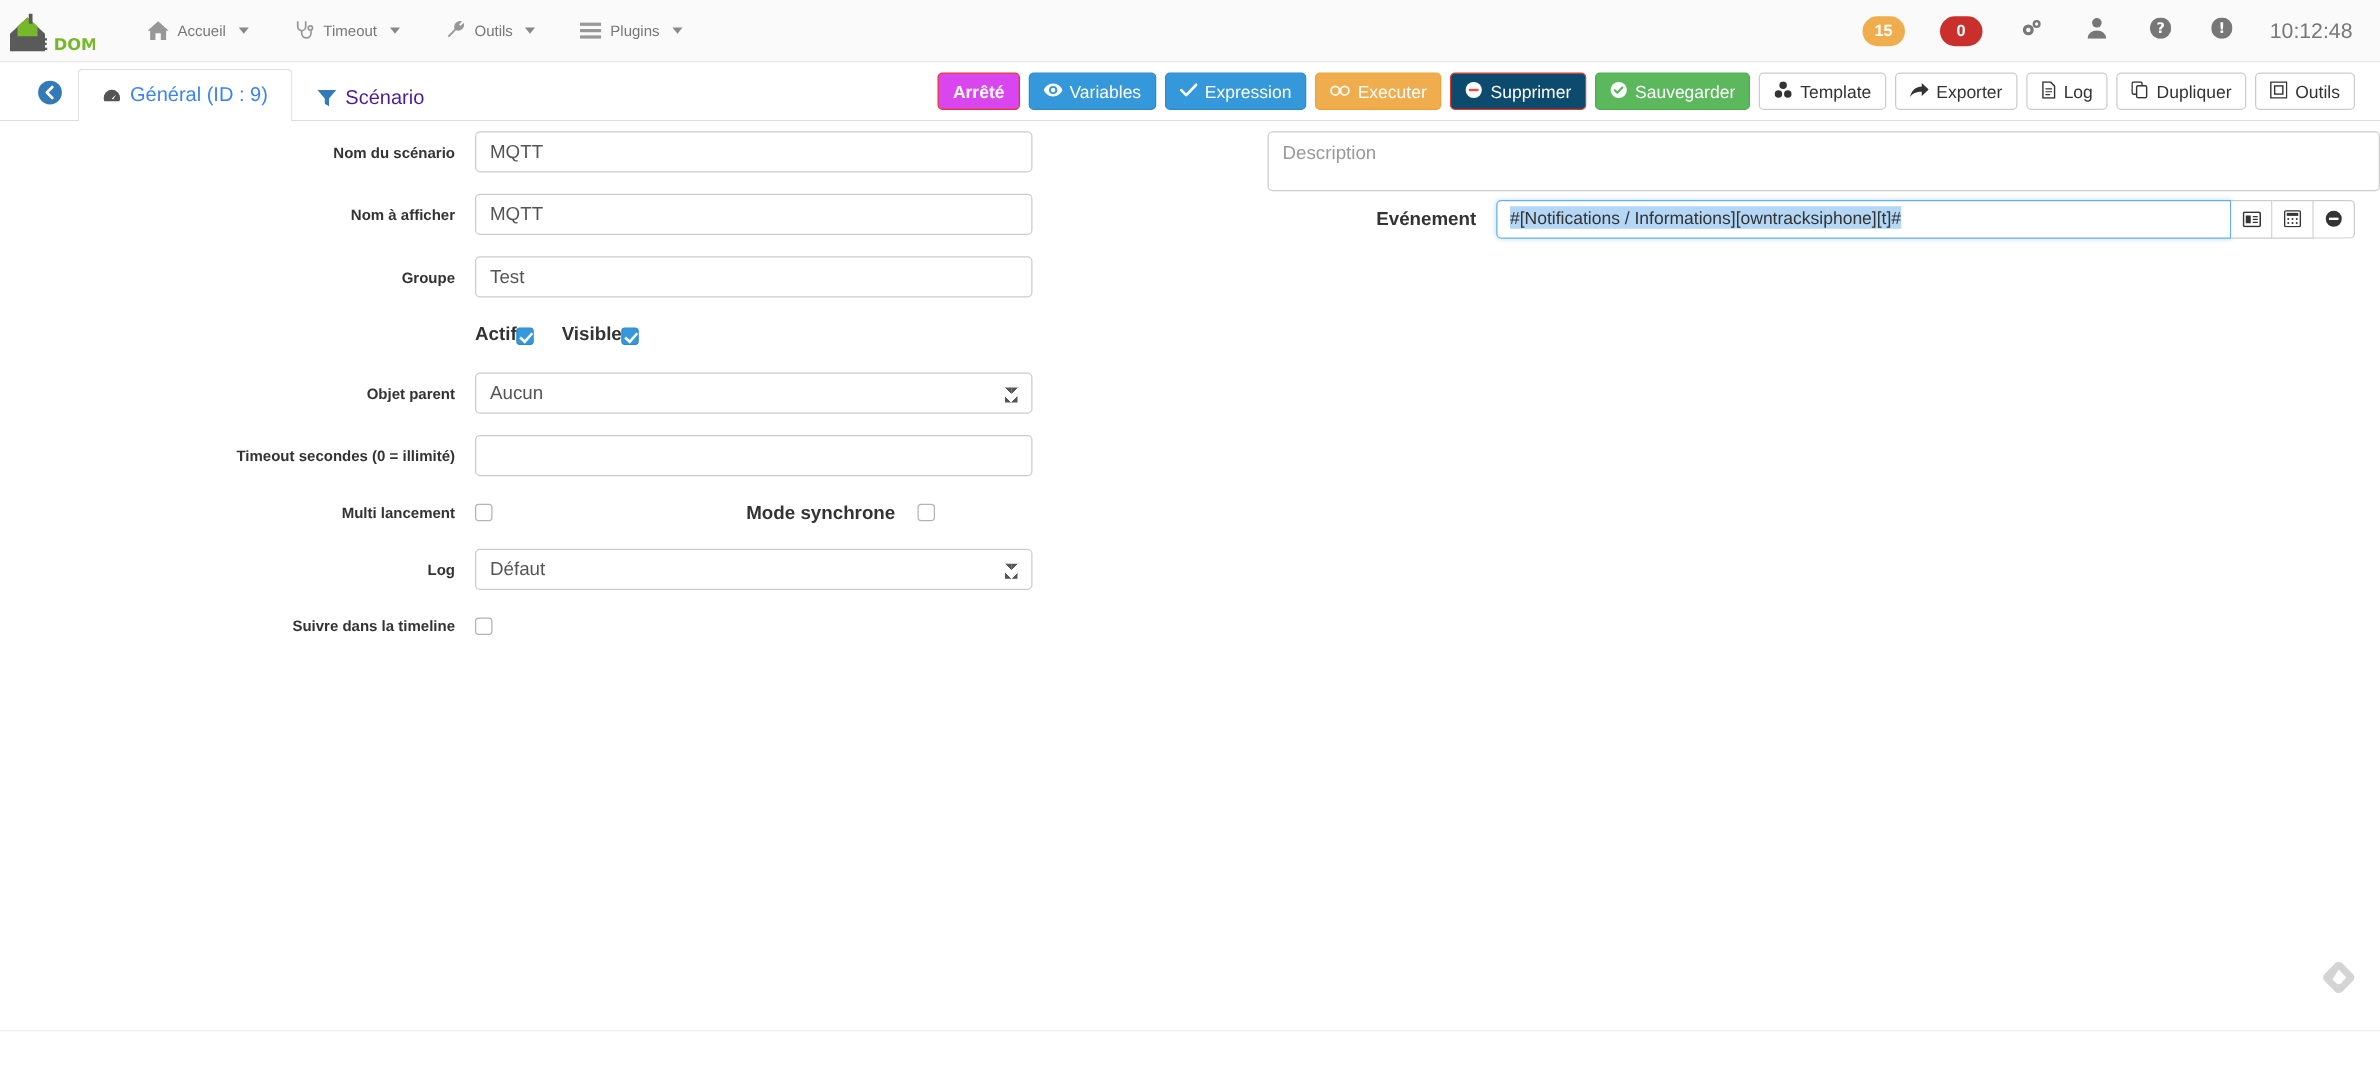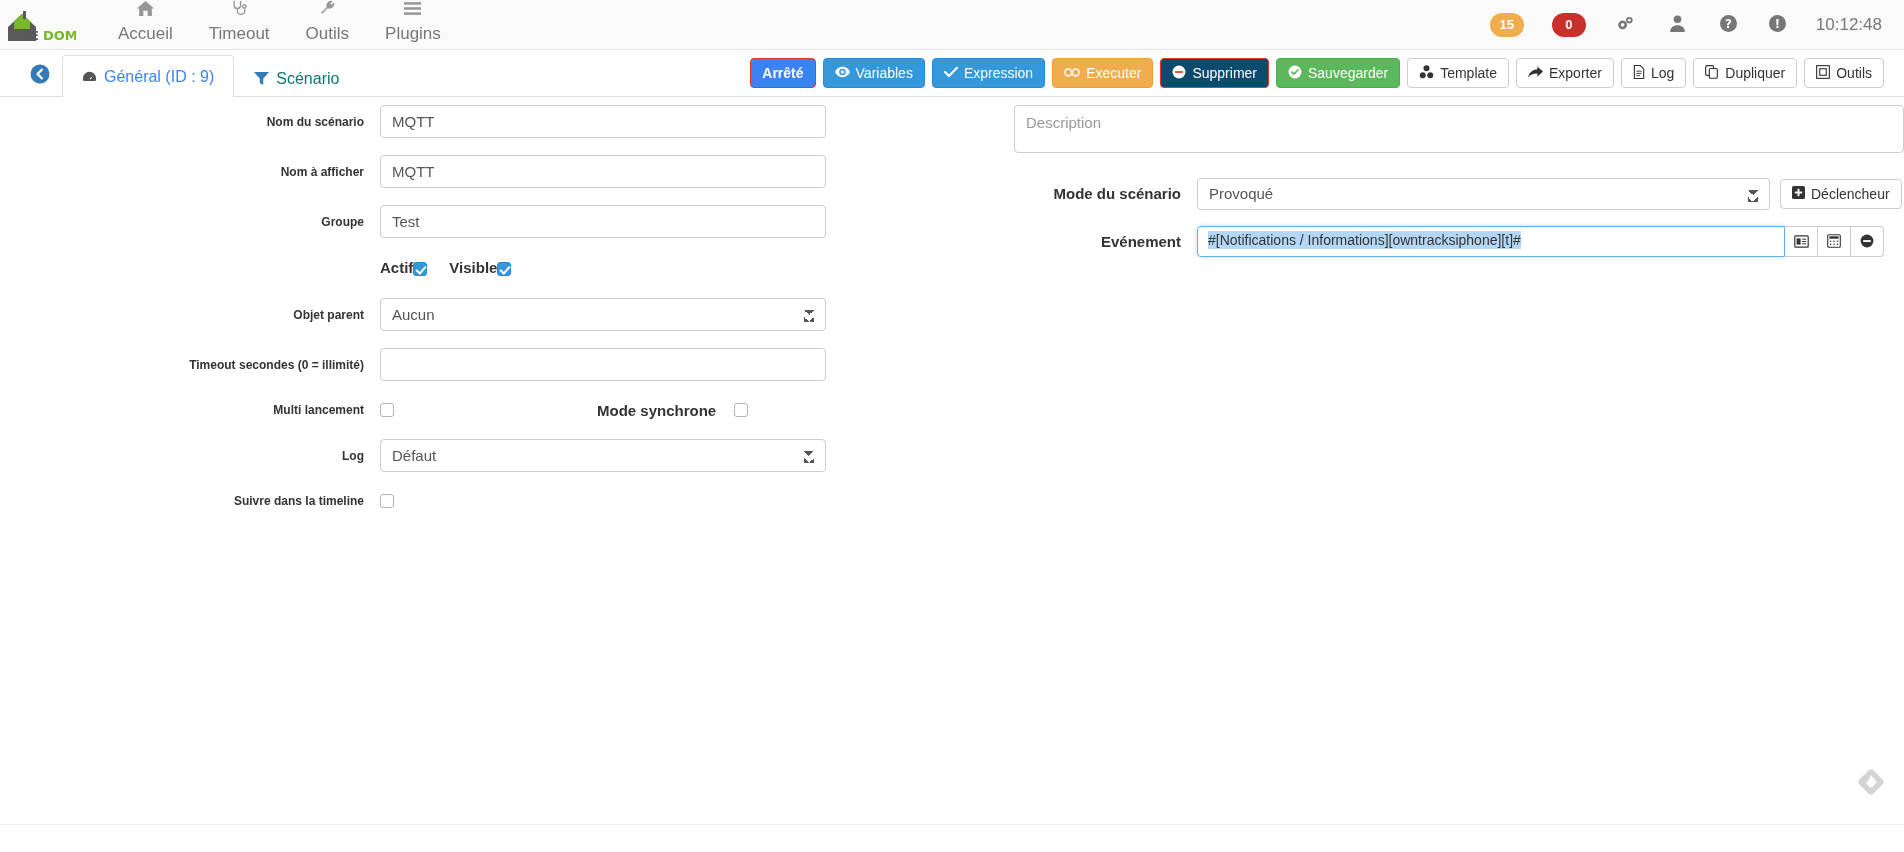--- a/index.html
+++ b/index.html
@@ -24,23 +24,22 @@
   .brand {
     width: 78px; height: 50px;
     display: flex; align-items: center; justify-content: center;
     position: relative;
   }
   .brand svg { display: block; }
   .nav-items { display: flex; align-items: center; margin-left: 22px; }
   .nav-item {
     display: flex; align-items: center; gap: 7px;
     padding: 0 18px; height: 50px;
-    color: #777777; font-size: 17px; cursor: pointer;
+    color: #777777; font-size: 12px; cursor: pointer;
     white-space: nowrap;
-    flex-direction: column;
   }
   .nav-item .caret {
     width: 0; height: 0; margin-left: 3px;
     border-left: 4.5px solid transparent;
     border-right: 4.5px solid transparent;
     border-top: 5px solid #888;
   }
   .nav-icon { width: 17px; height: 17px; display: inline-block; opacity: .75; }
   .nav-right {
     margin-left: auto; display: flex; align-items: center;
@@ -71,21 +70,21 @@
     border-bottom: 1px solid #dddddd;
   }
   .backbtn {
     position: absolute; left: 30px; top: 14px;
     width: 20px; height: 20px; cursor: pointer;
   }
   .tabs { position: absolute; left: 62px; top: 0; display: flex; height: 47px; }
   .tab {
     display: flex; align-items: center; gap: 7px;
     padding: 0 19px; height: 47px;
-    color: #0f766e; font-size: 16px; cursor: pointer;
+    color: #4c1d95; font-size: 16px; cursor: pointer;
     border: 1px solid transparent;
     position: relative; top: 5px;
     border-radius: 4px 4px 0 0;
   }
   .tab.active {
     background: #fff;
     border: 1px solid #ddd;
     border-bottom: 1px solid #fff;
     color: #3b82f6;
     height: 43px;
@@ -98,21 +97,21 @@
   }
   .btn {
     display: inline-flex; align-items: center; gap: 6px;
     height: 30px; padding: 0 11px;
     border-radius: 4px; font-size: 14px;
     border: 1px solid transparent;
     cursor: pointer; white-space: nowrap;
     line-height: 1;
   }
   .btn svg { flex: none; }
-  .btn-danger  { background: #3b82f6; color: #fff; border-color: #e43725; font-weight: bold; }
+  .btn-danger  { background: #d946ef; color: #fff; border-color: #e43725; font-weight: bold; }
   .btn-primary { background: #3498db; color: #fff; border-color: #2a8bce; }
   .btn-warning { background: #f0ad4e; color: #fff; border-color: #eea236; }
   .btn-red     { background: #0c4a6e; color: #fff; border-color: #e43725; }
   .btn-green   { background: #5cb85c; color: #fff; border-color: #4cae4c; }
   .btn-default { background: #fff; color: #333; border-color: #cccccc; }
 
   
   .content {
     position: absolute; top: 97px; left: 0;
     width: 1904px; height: 725px;
@@ -545,38 +544,20 @@
     </div>
 
   </div>
 
   <div class="col-right">
 
     <div class="desc-row">
       <textarea class="desc-area" placeholder="Description" style=""></textarea>
     </div>
 
-    <div class="form-row" style="margin-top:16px">
-      <div class="r-lbl">Mode du scénario</div>
-      <div class="ctrl" style="display:flex;align-items:center">
-        <select class="inp mode-select">
-          <option>Provoqué</option>
-        </select>
-        <div class="btn btn-default decl-btn">
-          <span>
-            <svg width="13" height="13" viewBox="0 0 14 14">
-                <rect width="14" height="14" rx="2" fill="#333"></rect>
-              <rect x="6" y="3" width="2" height="8" fill="#fff"></rect>
-                <rect x="3" y="6" width="8" height="2" fill="#fff"></rect>
-              </svg>
-          </span>
-          <span>Déclencheur</span>
-        </div>
-      </div>
-    </div>
 
     <div class="form-row" style="height:44px">
       <div class="r-lbl">Evénement</div>
       <div class="ctrl evt-wrap">
         <div class="evt-input-fake">
           <span class="evt-sel">#[Notifications / Informations][owntracksiphone][t]#</span>
         </div>
         <div class="icon-btn">
           <svg width="15" height="13" viewBox="0 0 15 13" fill="none" stroke="#333" stroke-width="1.2">
             <rect x="0.8" y="0.8" width="13.4" height="11.4" rx="1"></rect>

